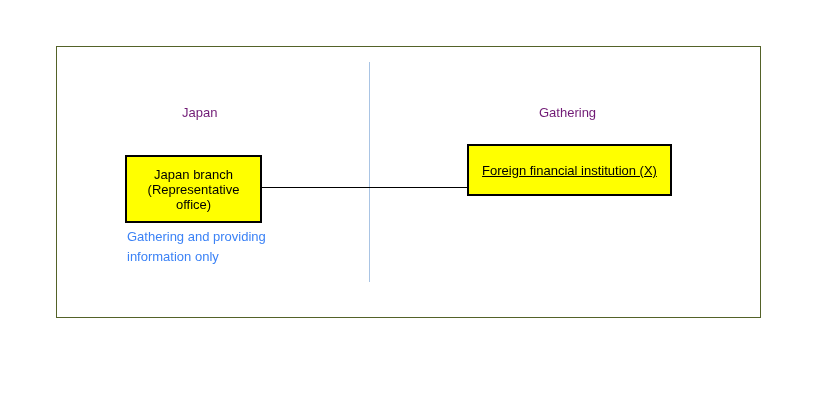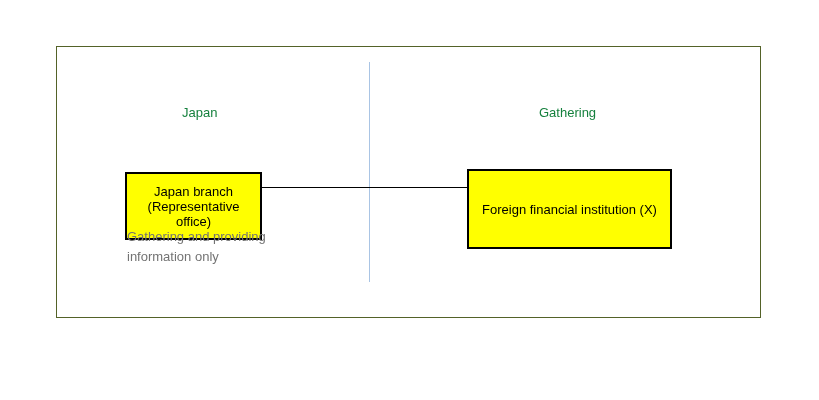--- a/index.html
+++ b/index.html
@@ -23,21 +23,21 @@
     width: 705px;
     height: 272px;
     border: 1px solid var(--frame-border, #546228);
     box-sizing: border-box;
     background: #ffffff;
   }
   .region-label {
     position: absolute;
     font-size: 13px;
     line-height: 14px;
-    color: #15803d;
+    color: #701a75;
     white-space: nowrap;
   }
   .region-label.japan    { left: 182px; top: 106px; }
   .region-label.overseas { left: 539px; top: 106px; }
   .divider {
     position: absolute;
     left: 369px;
     top: 62px;
     width: 1px;
     height: 220px;
@@ -55,43 +55,43 @@
     position: absolute;
     background: var(--node-fill, #ffff00);
     border: 2px solid var(--node-border, #000000);
     box-sizing: border-box;
     display: flex;
     align-items: center;
     justify-content: center;
     text-align: center;
     font-size: 13px;
     line-height: 15px;
-    margin-top: 17px;
   }
   .node span { white-space: pre-line; }
   .node.japan-branch {
     left: 125px;
     top: 155px;
     width: 137px;
     height: 68px;
   }
   .node.foreign-institution {
     left: 467px;
-    top: 152px;
+    top: 144px;
     width: 205px;
-    height: 80px;
+    height: 52px;
+    text-decoration: underline;
   }
   .caption {
     position: absolute;
     left: 127px;
     top: 227px;
     font-size: 13px;
     line-height: 20px;
     white-space: pre-line;
-    color: #737373;
+    color: #3b82f6;
   }
 </style>
 </head>
 <body>
 
 <div class="canvas">
   <div class="frame"></div>
 
   <div class="region-label japan">Japan</div>
 

